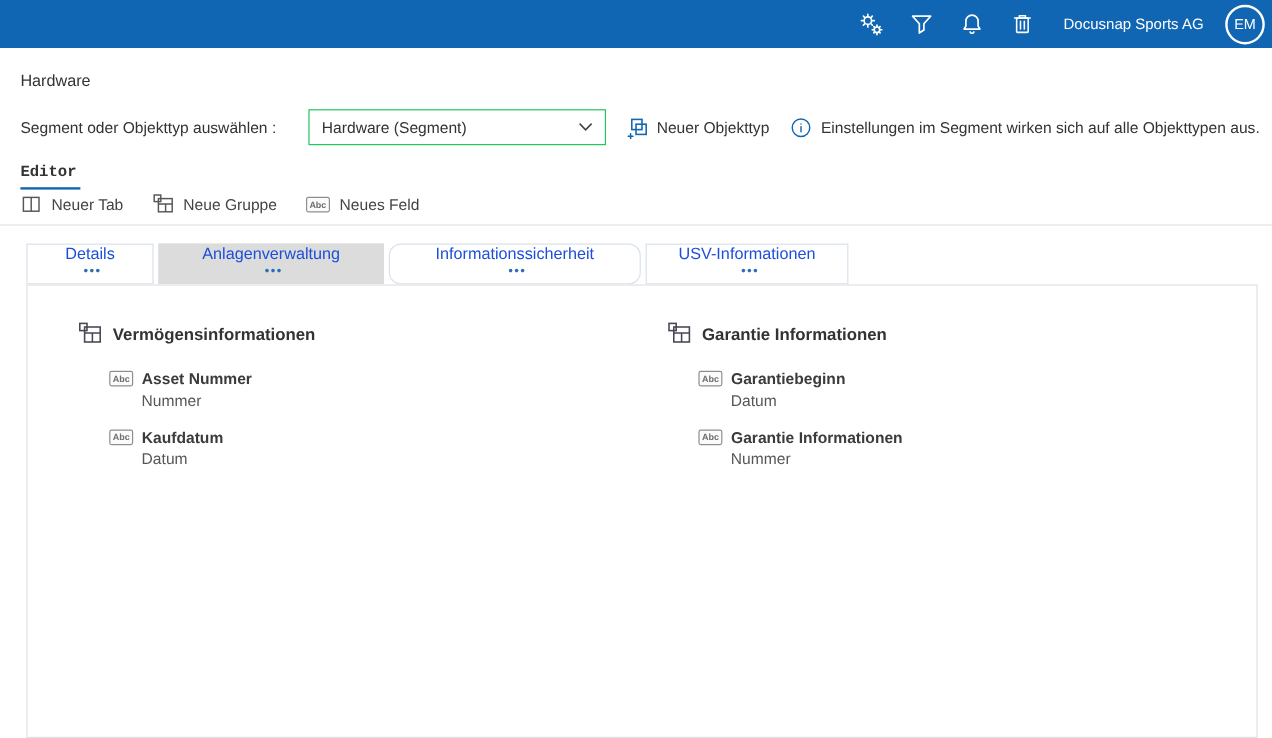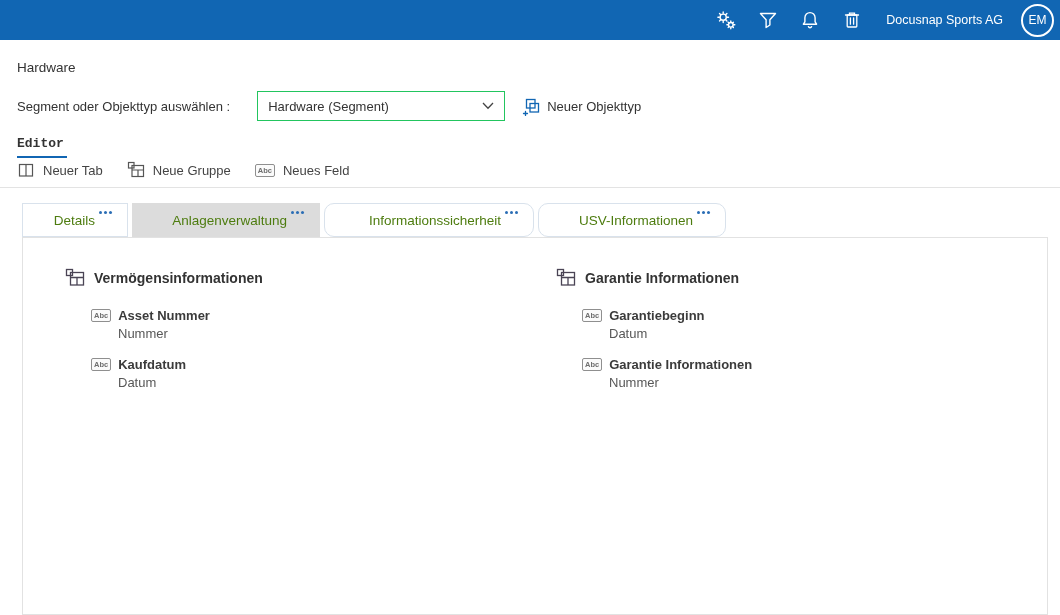--- a/index.html
+++ b/index.html
@@ -47,28 +47,28 @@
   .tool-btn svg { width:18px; height:18px; }
   .abc-chip {
     display:inline-block; border:1px solid #8f8f8f; background:#fbfbfb; color:#6e6e6e;
     font-size:7.5px; line-height:9px; padding:1px 2px; border-radius:2px; font-weight:bold;
   }
   .divider { position:absolute; left:0; top:187px; width:1060px; height:1px; background:#e3e3e3; }
   
   .tabs { position:absolute; left:22px; top:203px; display:flex; gap:4px; }
   .tab {
     height:34px; background:#fff; border:1px solid #d9e2ec;
-    display:flex; align-items:center; justify-content:flex-end;
-    font-size:13.5px; color:#4d7c0f; cursor:pointer; padding:0 14px;
+    display:flex; align-items:center; justify-content:space-between;
+    font-size:13.5px; color:#1d4ed8; cursor:pointer; padding:0 14px;flex-direction:column;
   }
   .tab.selected { background:#dcdcdc; border-color:#dcdcdc; }
   .tab-details { width:106px; }
   .tab-anlagen { width:188px; }
   .tab-infosec { width:210px;border-radius:10px; }
-  .tab-usv { width:188px;border-radius:10px; }
+  .tab-usv { width:169px; }
   .dots { position:relative; width:14px; height:6px; top:-7px; margin-left:4px; }
   .dots::before {
     content:""; position:absolute; left:0; top:1px; width:3px; height:3px; border-radius:50%;
     background:#2a6db5; box-shadow:5px 0 0 #2a6db5, 10px 0 0 #2a6db5;
   }
   
   .panel {
     position:absolute; left:22px; top:237px; width:1026px; height:378px;
     border:1px solid #e2e2e2; background:#fff;
   }
@@ -132,20 +132,28 @@
       </svg>
     </div>
     <div class="link-btn">
       <svg viewBox="0 0 19 19" fill="none" stroke="#1166b3" stroke-width="1.3" stroke-linecap="round">
         <rect x="5.5" y="2.5" width="8.5" height="8.5"></rect>
         <rect x="9" y="6.5" width="8.5" height="8.5"></rect>
         <path d="M4.5 14.5v4M2.5 16.5h4"></path>
       </svg>
       <span>Neuer Objekttyp</span>
     </div>
+    <div class="info-note">
+      <svg viewBox="0 0 17 17" fill="none" stroke="#1166b3" stroke-width="1.2" stroke-linecap="round">
+        <circle cx="8.5" cy="8.5" r="7.3"></circle>
+        <circle cx="8.5" cy="5.4" r="0.6" fill="#1166b3" stroke="none"></circle>
+        <path d="M8.5 7.6v4.2"></path>
+      </svg>
+      <span>Einstellungen im Segment wirken sich auf alle Objekttypen aus.</span>
+    </div>
   </div>
 
   <div class="editor-tab">Editor</div>
 
   <div class="toolbar">
     <div class="tool-btn">
       <svg viewBox="0 0 18 18" fill="none" stroke="#555" stroke-width="1.2">
         <rect x="2.5" y="3.5" width="13" height="11.5"></rect>
         <path d="M9 3.5v11.5"></path>
       </svg>

